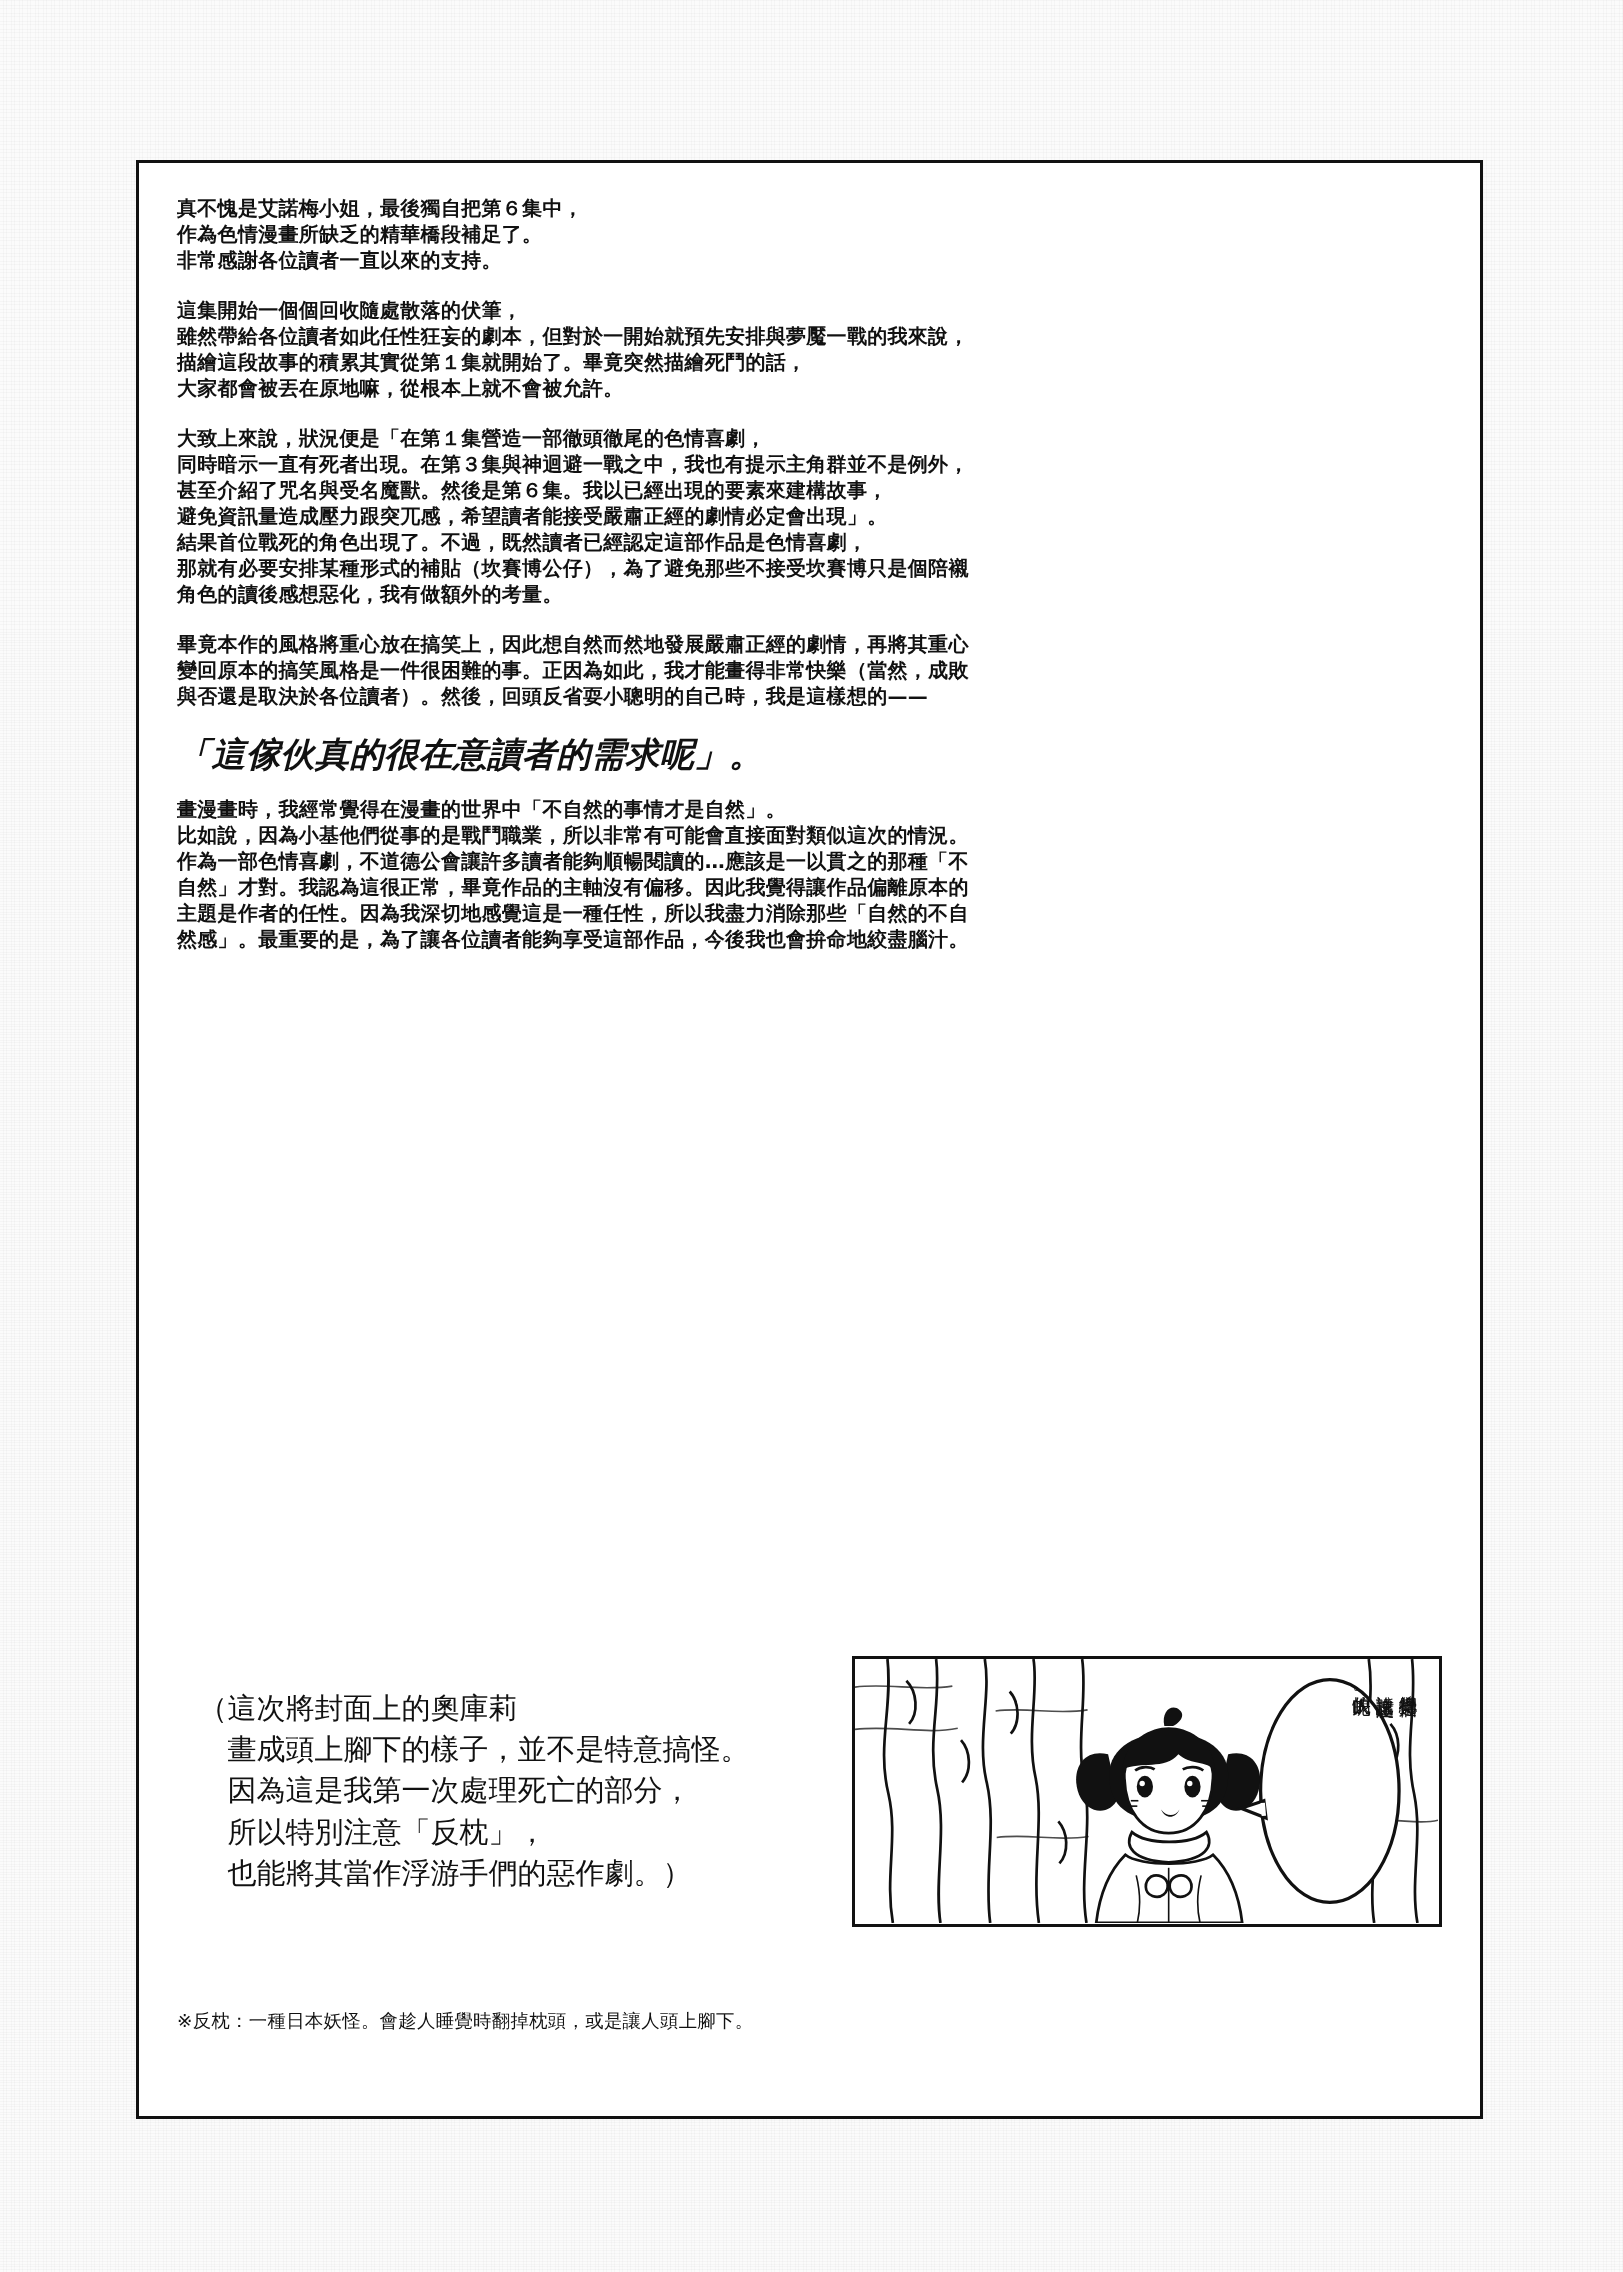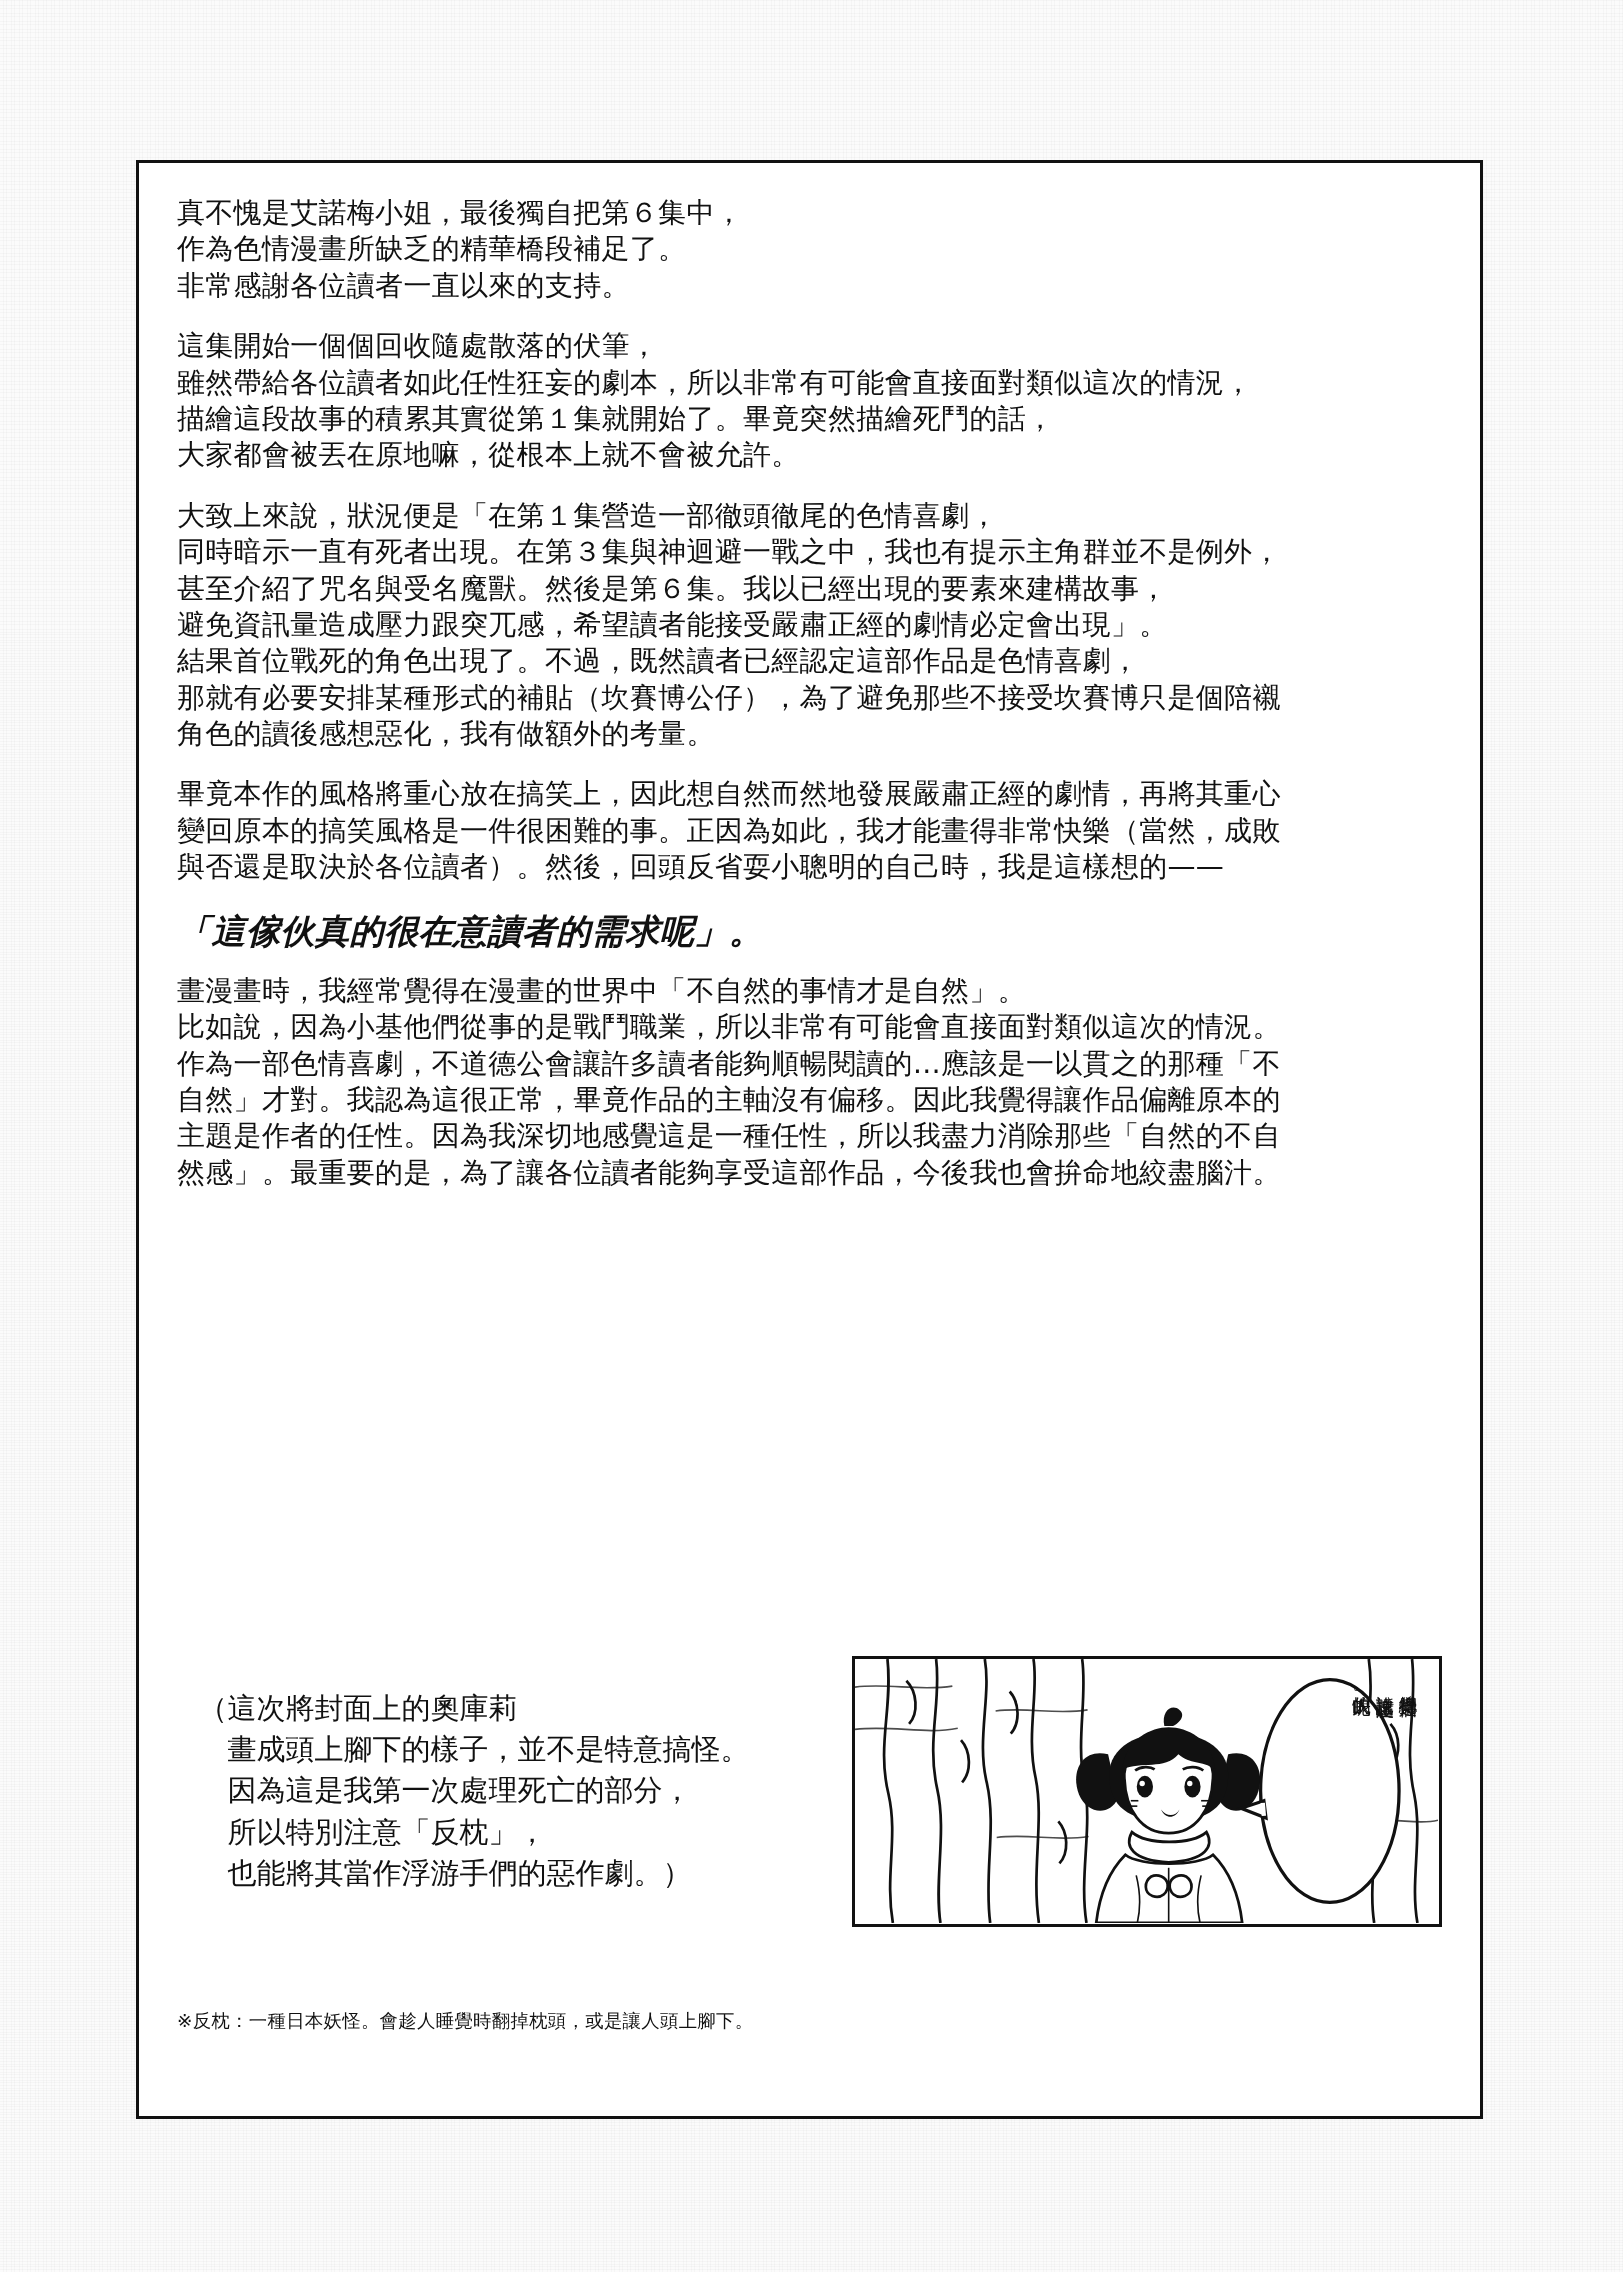--- a/index.html
+++ b/index.html
@@ -37,26 +37,27 @@
   }
   .content {
     position: absolute;
     left: 0; top: 0;
     width: 100%;
     height: 100%;
     padding: 32px 38px 0 38px;
     box-sizing: border-box;
   }
   .para {
-    font-size: 28px;
+    font-size: 20px;
     line-height: 1.30;
     letter-spacing: 0.3px;
     margin: 0 0 24px 0;
     white-space: pre-line;
     font-family: "DejaVu Sans", "Liberation Sans", sans-serif;
+    font-weight: bold;
   }
   .headline {
     font-size: 34px;
     font-weight: bold;
     line-height: 1.25;
     margin: 14px 0 20.6px 0;
     letter-spacing: 0.5px;
     font-family: "DejaVu Sans", "Liberation Sans", sans-serif;
     font-style: italic;
   }
@@ -122,21 +123,21 @@
 
 <div class="page">
 
   <div class="frame">
     <div class="content">
 
       <p class="para">真不愧是艾諾梅小姐，最後獨自把第６集中，
 作為色情漫畫所缺乏的精華橋段補足了。
 非常感謝各位讀者一直以來的支持。</p>
       <p class="para">這集開始一個個回收隨處散落的伏筆，
-雖然帶給各位讀者如此任性狂妄的劇本，所以非常有可能會直接面對類似這次的情況，
+雖然帶給各位讀者如此任性狂妄的劇本，但對於一開始就預先安排與夢魘一戰的我來說，
 描繪這段故事的積累其實從第１集就開始了。畢竟突然描繪死鬥的話，
 大家都會被丟在原地嘛，從根本上就不會被允許。</p>
       <p class="para">大致上來說，狀況便是「在第１集營造一部徹頭徹尾的色情喜劇，
 同時暗示一直有死者出現。在第３集與神迴避一戰之中，我也有提示主角群並不是例外，
 甚至介紹了咒名與受名魔獸。然後是第６集。我以已經出現的要素來建構故事，
 避免資訊量造成壓力跟突兀感，希望讀者能接受嚴肅正經的劇情必定會出現」。
 結果首位戰死的角色出現了。不過，既然讀者已經認定這部作品是色情喜劇，
 那就有必要安排某種形式的補貼（坎賽博公仔），為了避免那些不接受坎賽博只是個陪襯
 角色的讀後感想惡化，我有做額外的考量。</p>
       <p class="para">畢竟本作的風格將重心放在搞笑上，因此想自然而然地發展嚴肅正經的劇情，再將其重心

